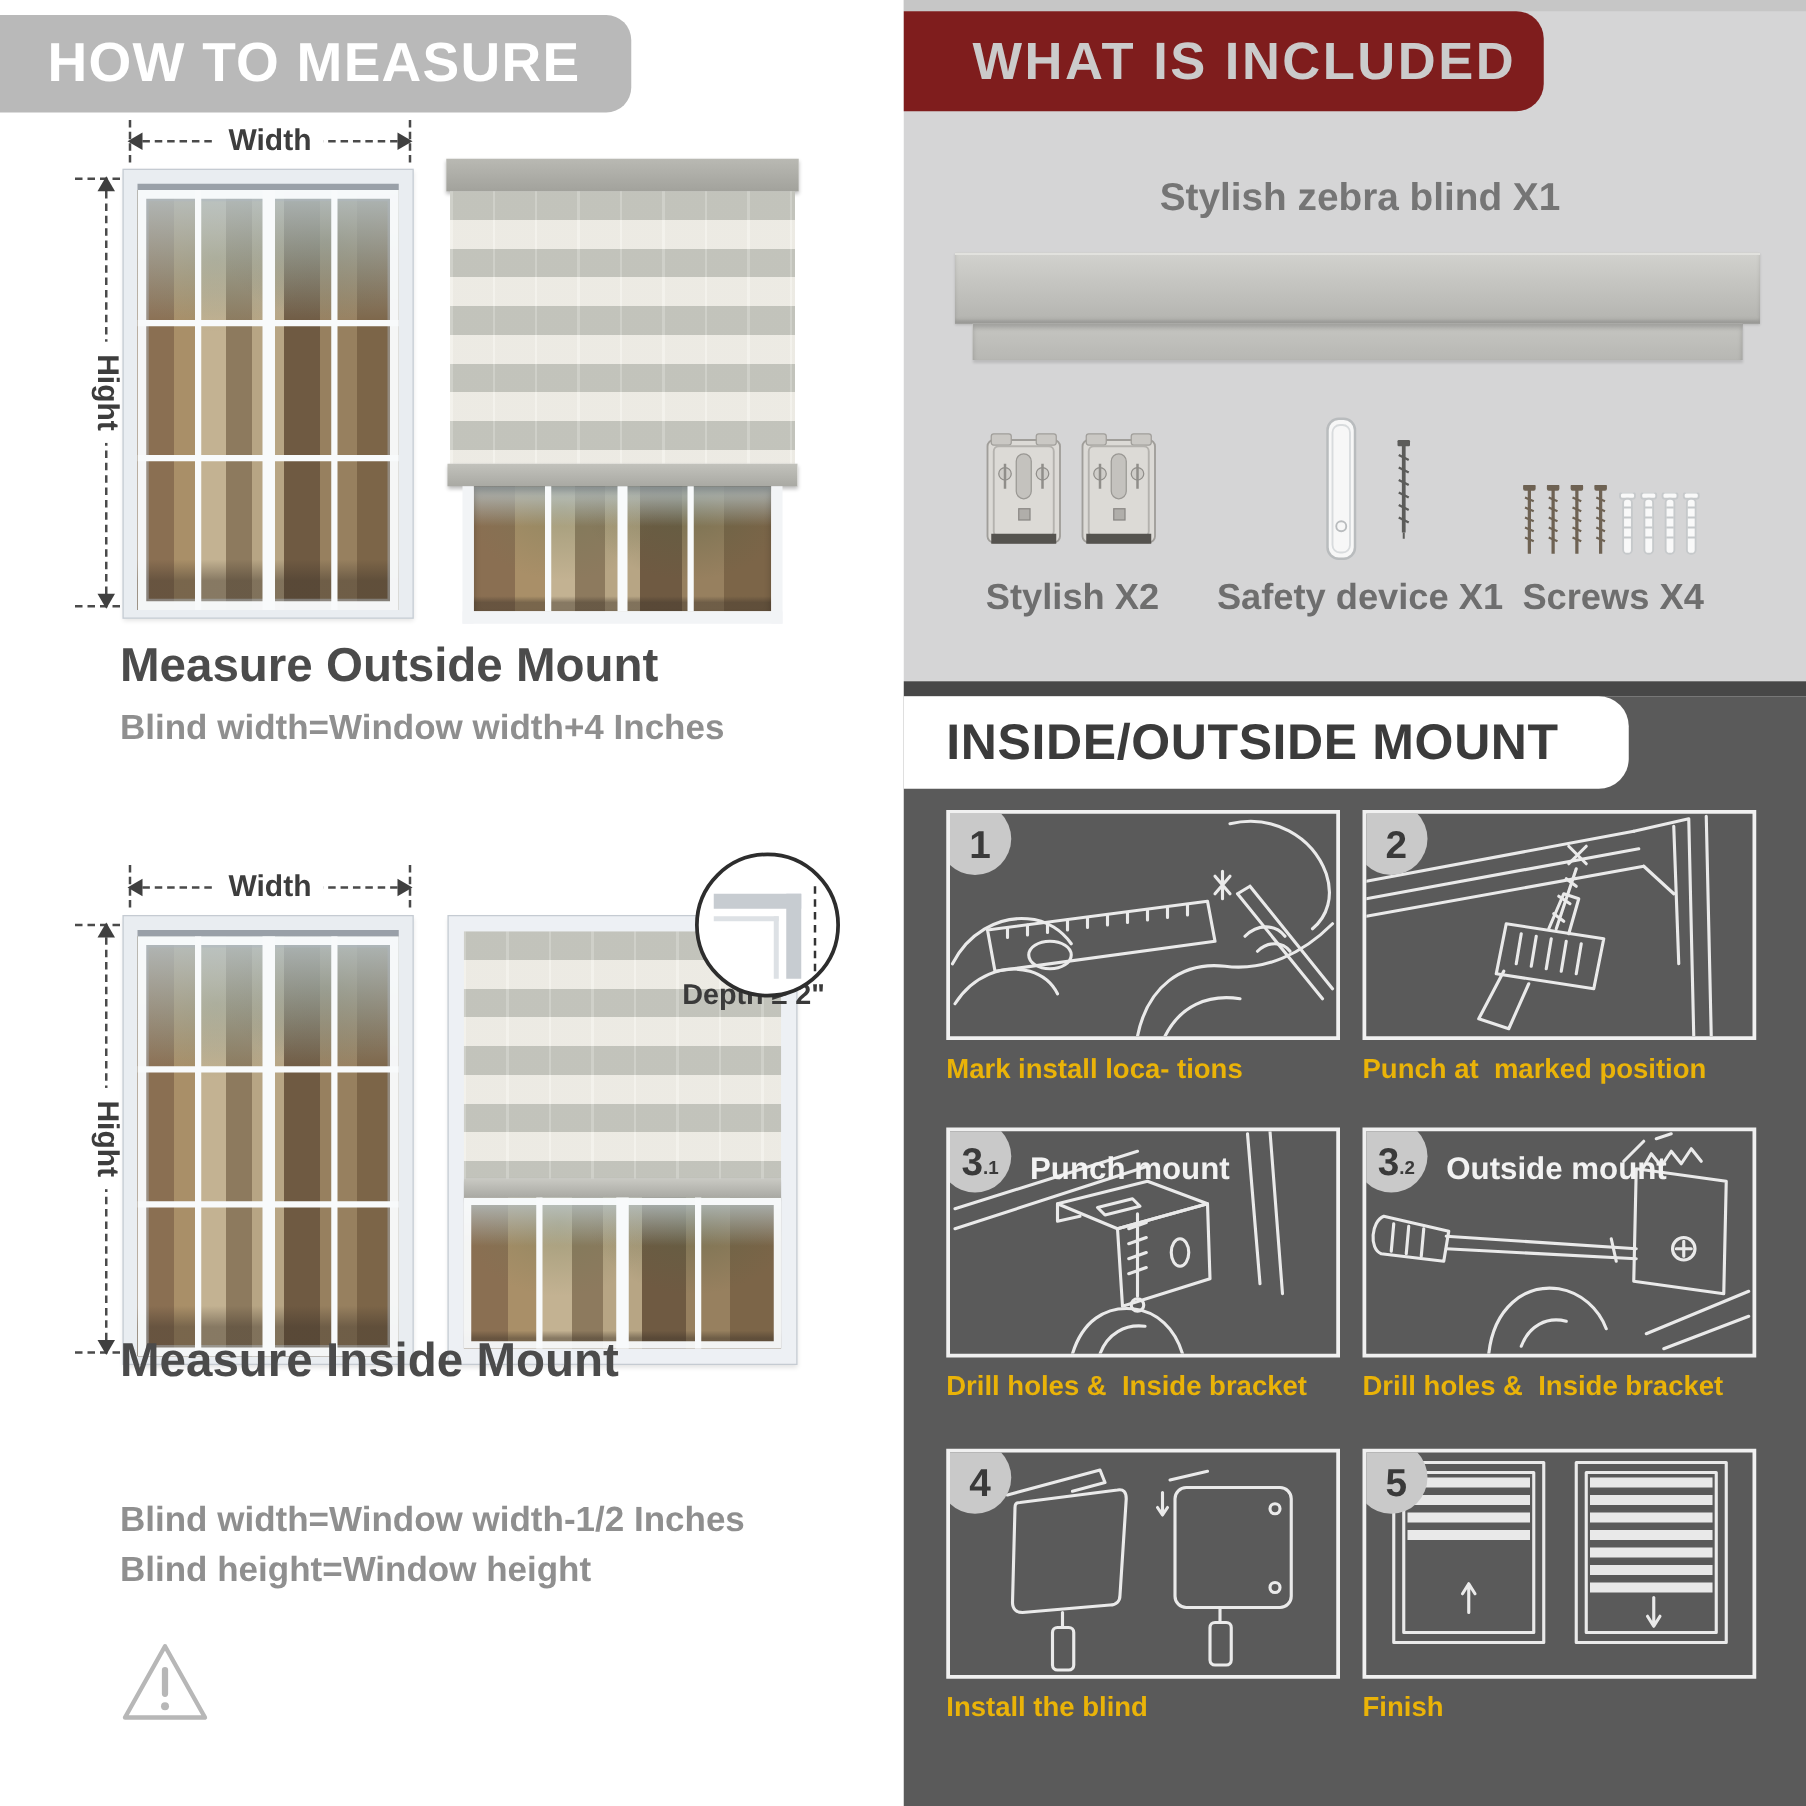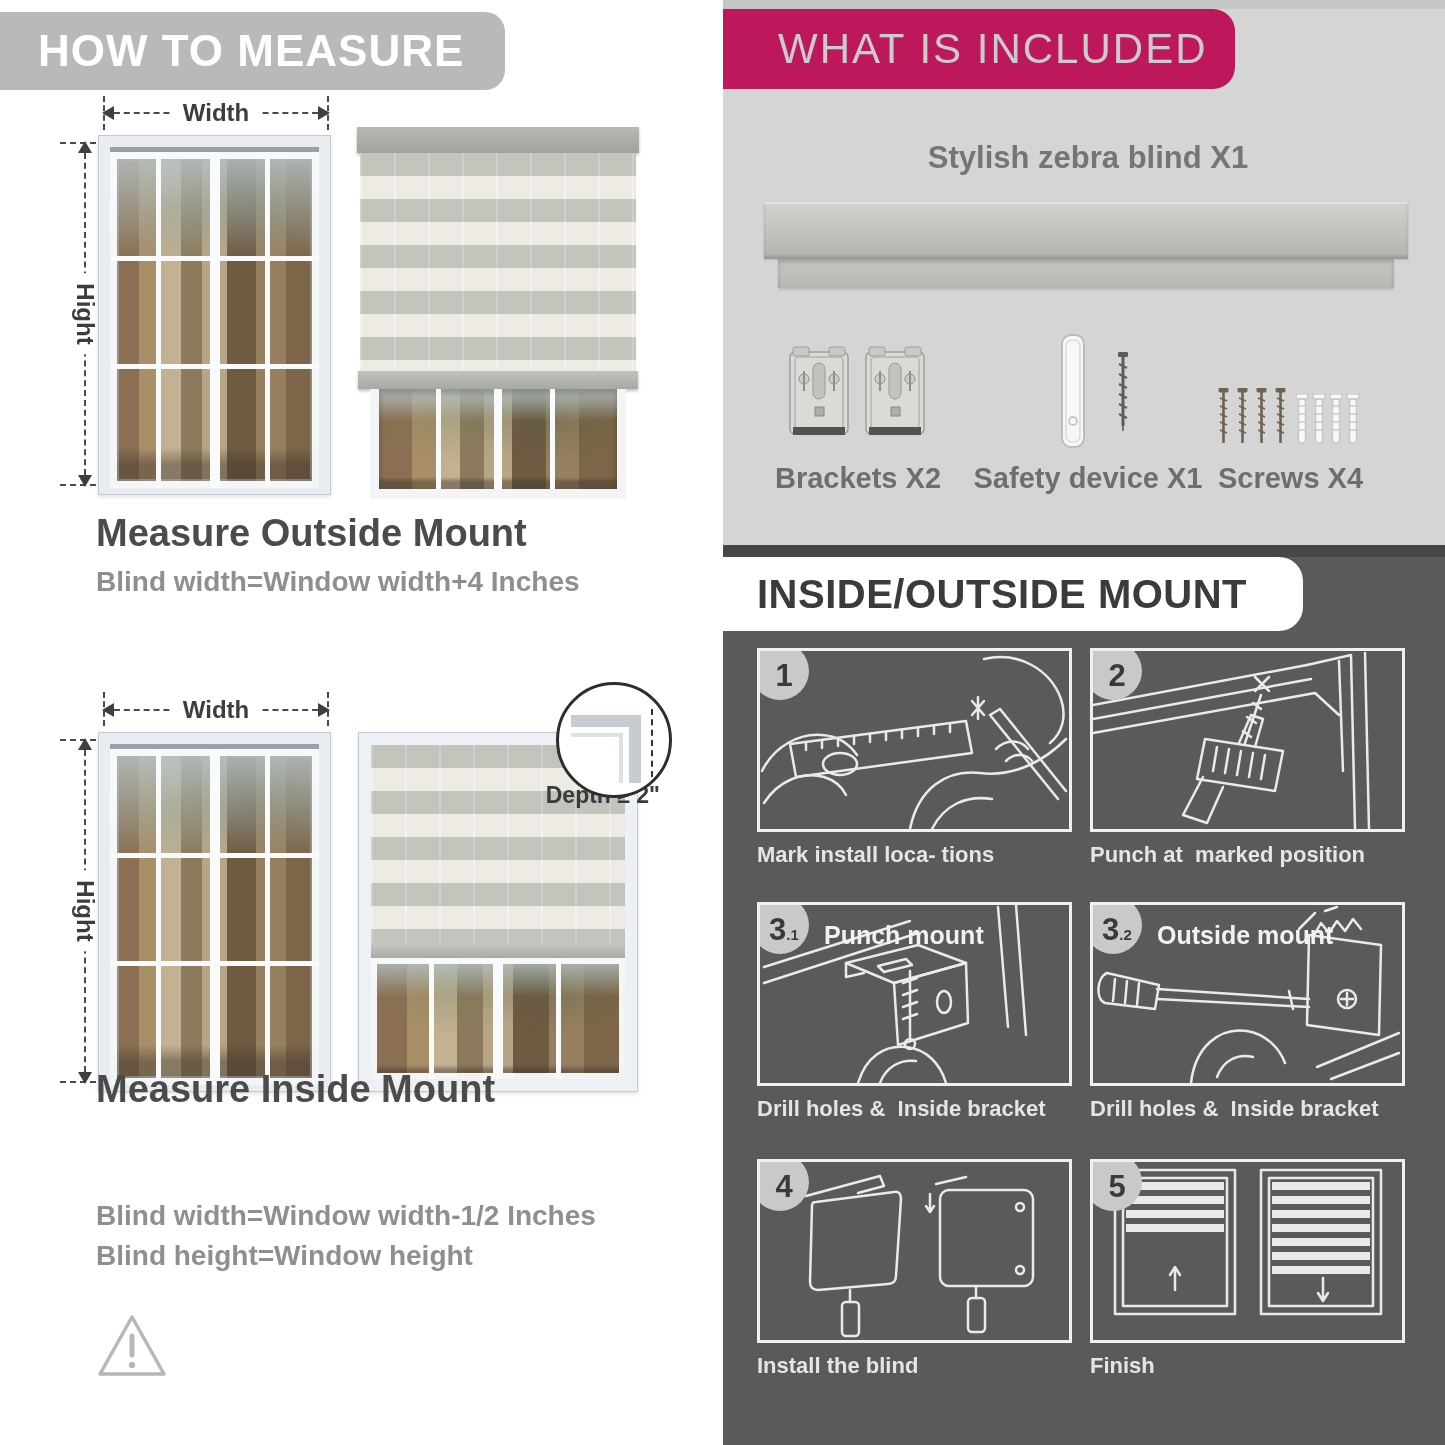--- a/index.html
+++ b/index.html
@@ -79,23 +79,23 @@
   .depth-label{position:absolute;font-size:23px;font-weight:bold;color:#3a3a3a;text-align:right;}
 
   .h2dark{position:absolute;font-size:38px;font-weight:bold;color:#4b4b4b;white-space:nowrap;}
   .pline{position:absolute;font-size:28px;font-weight:bold;color:#8f8f8f;white-space:nowrap;}
   .warn-text{position:absolute;font-size:21px;font-weight:bold;color:#b5b5b5;line-height:36px;}
 
   
   .right-col{position:absolute;left:723px;top:0;width:722px;height:1445px;}
   .right-top{position:absolute;left:0;top:0;width:722px;height:545px;background:#d5d5d6;}
   .topstrip{position:absolute;left:0;top:0;right:0;height:9px;background:#c6c6c6;}
-  .banner-included{position:absolute;left:0;top:9px;width:512px;height:80px;background:#be185d;
+  .banner-included{position:absolute;left:0;top:9px;width:512px;height:80px;background:#7f1d1d;
       border-radius:0 22px 22px 0;line-height:80px;padding-left:55px;box-sizing:border-box;
-      font-size:42px;font-weight:normal;color:#cbcbcb;letter-spacing:2px;}
+      font-size:42px;font-weight:bold;color:#cbcbcb;letter-spacing:2px;}
   .blind-title{position:absolute;left:165px;top:140px;width:400px;text-align:center;
       font-size:31px;font-weight:bold;color:#757575;}
   .headrail-main{position:absolute;left:41px;top:202px;width:644px;height:57px;
       background:linear-gradient(180deg,#d2d2ce 0%,#c4c4c0 45%,#b3b3af 100%);
       box-shadow:inset 0 2px 0 #e2e2de, inset 0 -3px 3px rgba(0,0,0,.15), 0 1px 2px rgba(0,0,0,.15);}
   .headrail-lip{position:absolute;left:55px;top:259px;width:616px;height:29px;
       background:linear-gradient(180deg,#c6c6c2,#b7b7b3);
       box-shadow:inset 0 3px 4px rgba(0,0,0,.2), 0 2px 2px rgba(0,0,0,.12);}
   .item-label{position:absolute;top:462px;font-size:29px;font-weight:bold;color:#6e6e6e;text-align:center;}
 
@@ -108,21 +108,21 @@
   .panel{position:relative;width:315px;height:184px;border:3px solid #f0f0f0;box-sizing:border-box;
          overflow:hidden;}
   .panel svg{position:absolute;left:0;top:0;}
   .badge{position:absolute;left:-9px;top:-9px;width:58px;height:58px;border-radius:50%;
          background:#c9c9c9;display:flex;align-items:center;justify-content:center;
          padding:8px 0 0 8px;box-sizing:border-box;}
   .badge .num{font-size:31px;font-weight:bold;color:#3a3a3a;line-height:31px;}
   .badge .sub{font-size:15px;font-weight:bold;color:#3a3a3a;margin-top:10px;}
   .step-title{position:absolute;left:64px;top:16px;font-size:25px;font-weight:bold;color:#f2f2f2;
               white-space:pre-wrap;}
-  .caption{margin-top:10px;font-size:22px;font-weight:bold;color:#e5e5e5;white-space:pre-wrap;}
+  .caption{margin-top:10px;font-size:22px;font-weight:bold;color:#eab308;white-space:pre-wrap;}
 </style>
 </head>
 <body>
 
 <div class="canvas">
 
   <section class="left-col">
 
     <div class="banner-gray">
       <span>HOW TO MEASURE</span>
@@ -255,21 +255,21 @@
         <rect x="41" y="2" width="16" height="9" rx="2" fill="#cac8c4" stroke="#a09e9a"></rect>
         <rect x="7" y="12" width="48" height="72" rx="4" fill="none" stroke="#b4b2ae" stroke-width="1.5"></rect>
         <rect x="25" y="18" width="12" height="36" rx="6" fill="#c4c2be" stroke="#9a9894"></rect>
         <circle cx="16" cy="34" r="5" fill="#cfcdc9" stroke="#908e8a"></circle>
         <circle cx="46" cy="34" r="5" fill="#cfcdc9" stroke="#908e8a"></circle>
         <line x1="16" y1="26" x2="16" y2="46" stroke="#908e8a" stroke-width="2"></line>
         <line x1="46" y1="26" x2="46" y2="46" stroke="#908e8a" stroke-width="2"></line>
         <rect x="27" y="62" width="9" height="9" fill="#b0aeaa" stroke="#8a8884"></rect>
         <rect x="5" y="82" width="52" height="8" fill="#55534f"></rect>
       </svg>
-      <div class="item-label" style="left:30px;width:210px">Brackets X2</div>
+      <div class="item-label" style="left:30px;width:210px">Stylish X2</div>
 
       <svg class="abs" style="left:335px;top:333px" width="30" height="116" viewBox="0 0 30 116">
         <rect x="4" y="2" width="22" height="112" rx="9" fill="rgba(255,255,255,.8)" stroke="#b9bcbe" stroke-width="2"></rect>
         <rect x="8" y="7" width="14" height="102" rx="6" fill="none" stroke="#d8dbdd" stroke-width="1.5"></rect>
         <circle cx="15" cy="88" r="4" fill="none" stroke="#b9bcbe" stroke-width="1.5"></circle>
       </svg>
       <svg class="abs" style="left:392px;top:352px" width="16" height="80" viewBox="0 0 16 80">
         <rect x="3" y="0" width="10" height="5" rx="1" fill="#5c5c5a"></rect>
         <line x1="8" y1="4" x2="8" y2="74" stroke="#5c5c5a" stroke-width="3"></line>
         <path d="M4 12 L12 16 M4 22 L12 26 M4 32 L12 36 M4 42 L12 46 M4 52 L12 56 M4 62 L12 66" stroke="#5c5c5a" stroke-width="2" fill="none"></path>

